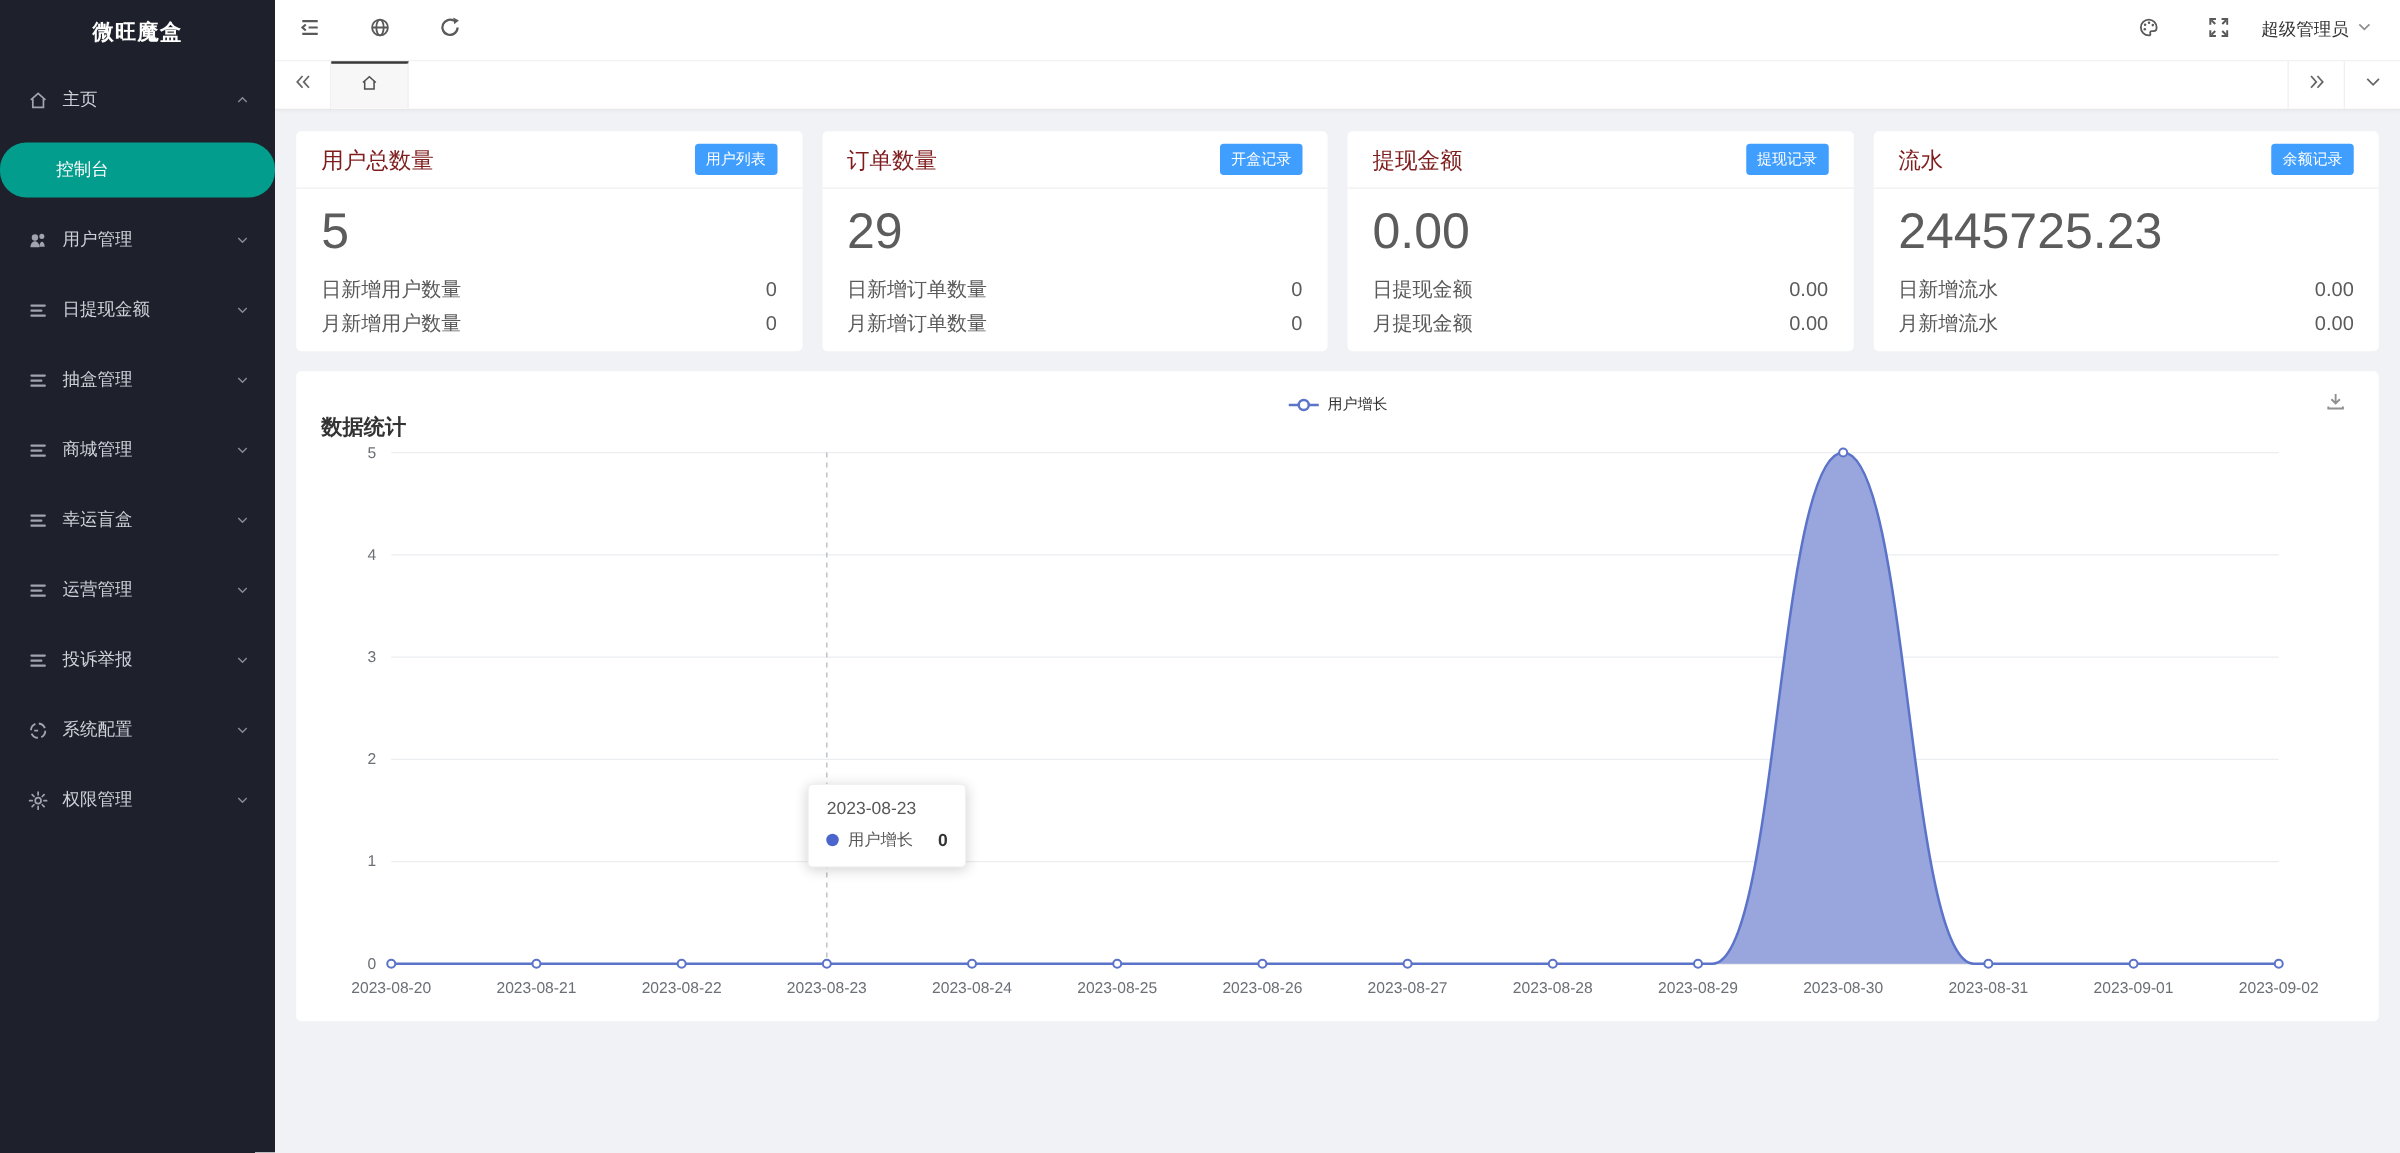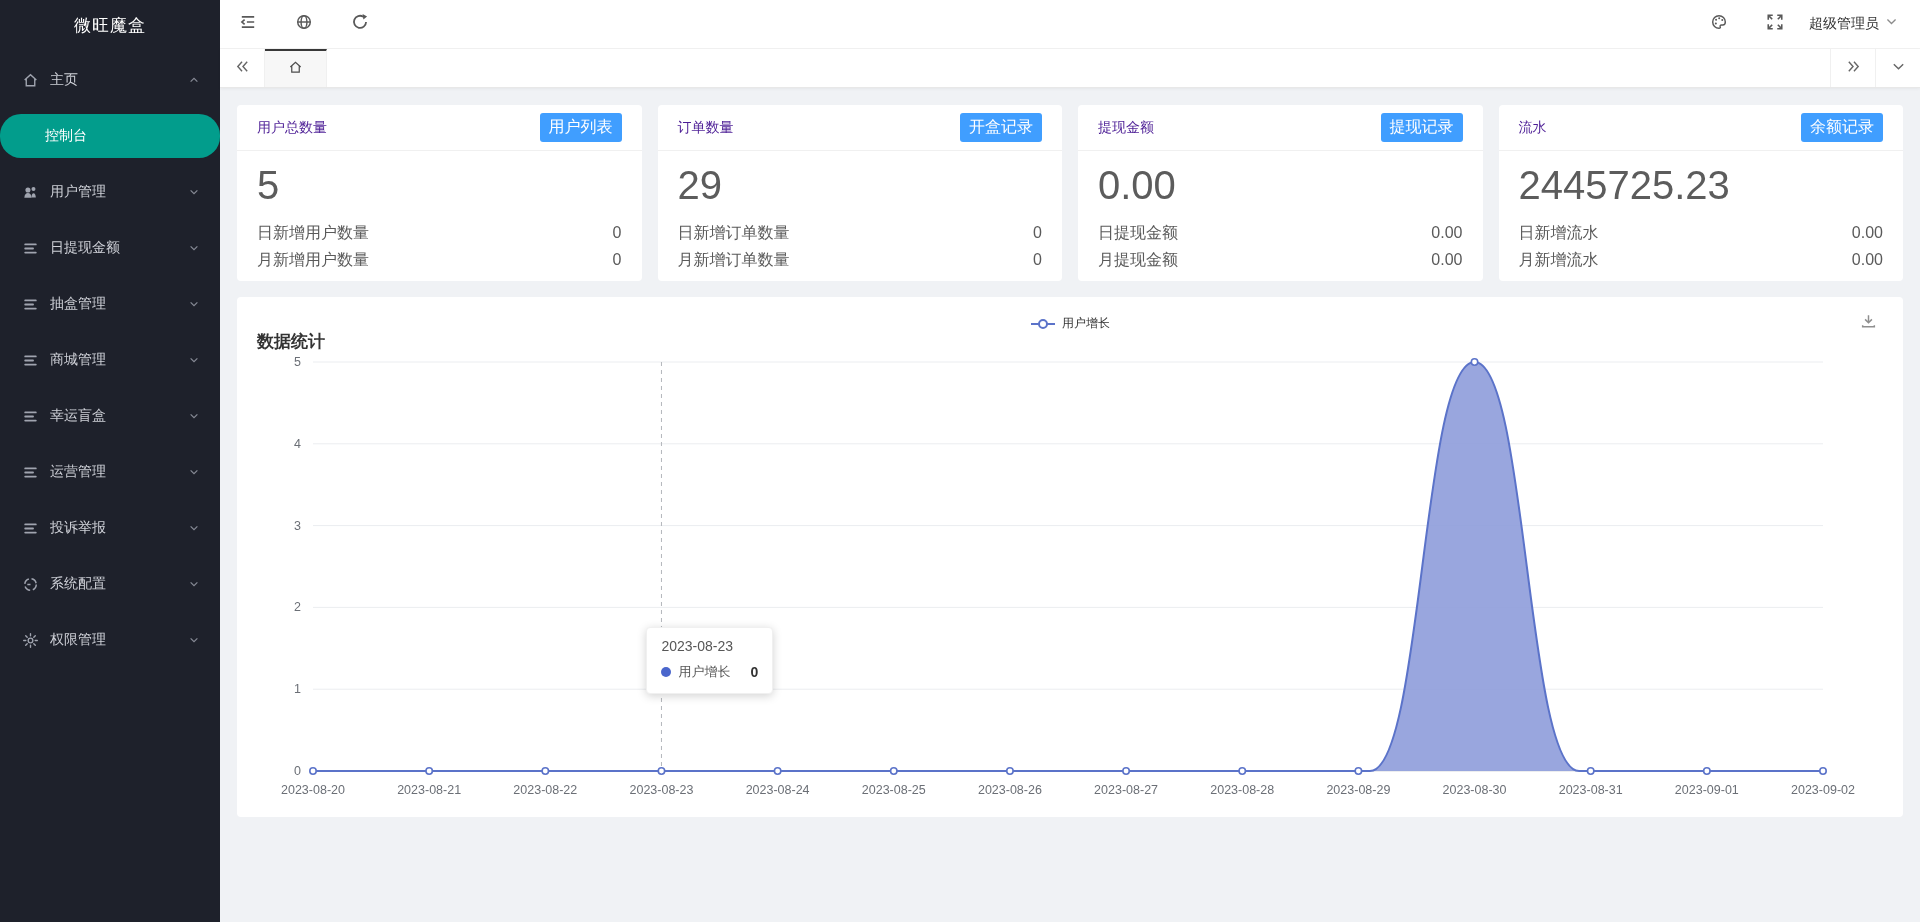--- a/index.html
+++ b/index.html
@@ -2,21 +2,21 @@
 <html><head>
 <meta charset="utf-8">
 <style>
   * { margin:0; padding:0; box-sizing:border-box; }
   html,body { width:1920px; height:922px; overflow:hidden; background:#f0f2f5;
     font-family:"Liberation Sans", sans-serif; }
   .app { display:flex; width:1920px; height:922px; }
 
   
   .sidebar { width:220px; height:922px; background:#1e212b; flex:0 0 220px; }
-  .logo { height:52px; line-height:52px; text-align:center; color:#ffffff; font-size:17px; letter-spacing:1px; }
+  .logo { height:52px; line-height:52px; text-align:center; color:#ffffff; font-size:17px; letter-spacing:1px;font-weight:bold; }
   .menu-item { display:flex; align-items:center; height:56px; padding:0 20px 0 22px;
     color:#cfd1d8; font-size:14px; cursor:pointer; }
   .menu-item .mi-icon { width:17px; height:17px; margin-right:11px; color:#a0a4af; display:inline-flex; }
   .menu-item .mi-icon svg { width:17px; height:17px; }
   .menu-item .mi-label { flex:1; }
   .menu-item .mi-chevron { color:#868a95; display:inline-flex; }
   .menu-item .mi-chevron svg { width:12px; height:12px; }
   .menu-item.sub { height:44px; padding-left:45px; margin:6px 0;border-radius:21px; }
   .menu-item.active { background:#029d8c; color:#ffffff; }
 
@@ -41,22 +41,22 @@
     display:flex; align-items:center; justify-content:center; color:#4d4d4d; cursor:pointer; }
   .tab-home svg { width:15px; height:15px; }
   .tab-spacer { flex:1; }
 
   
   .content { flex:1; padding:17px; overflow:hidden; }
   .stats { display:flex; gap:16px; margin-bottom:16px; }
   .card { flex:1; background:#fff; border-radius:4px; height:176px; }
   .card-head { height:46px; display:flex; align-items:center; justify-content:space-between;
     padding:0 20px; border-bottom:1px solid #f0f0f0; }
-  .card-title { font-size:14px; color:#4c1d95; }
-  .badge { background:#409eff; color:#fff; font-size:16px; padding:4px 9px; border-radius:3px; cursor:pointer; }
+  .card-title { font-size:18px; color:#7f1d1d; }
+  .badge { background:#409eff; color:#fff; font-size:12px; padding:4px 9px; border-radius:3px; cursor:pointer; }
   .card-body { padding:6px 20px 0; }
   .big-num { font-size:40px; color:#5c5c5c; line-height:56px; margin-bottom:6px; }
   .kv { display:flex; justify-content:space-between; font-size:16px; color:#5a5a5a; line-height:27px; }
 
   .chart-card { position:relative; background:#fff; border-radius:4px; height:520px; }
   .chart-title { position:absolute; left:20px; top:33px; font-size:17px; font-weight:bold; color:#333; }
   .legend { position:absolute; left:50%; top:18px; transform:translateX(-50%);
     display:flex; align-items:center; gap:6px; font-size:12px; color:#333; cursor:pointer; }
   .legend svg { width:26px; height:12px; }
   .dl-btn { position:absolute; right:26px; top:16px; color:#8f8f8f; cursor:pointer; }

